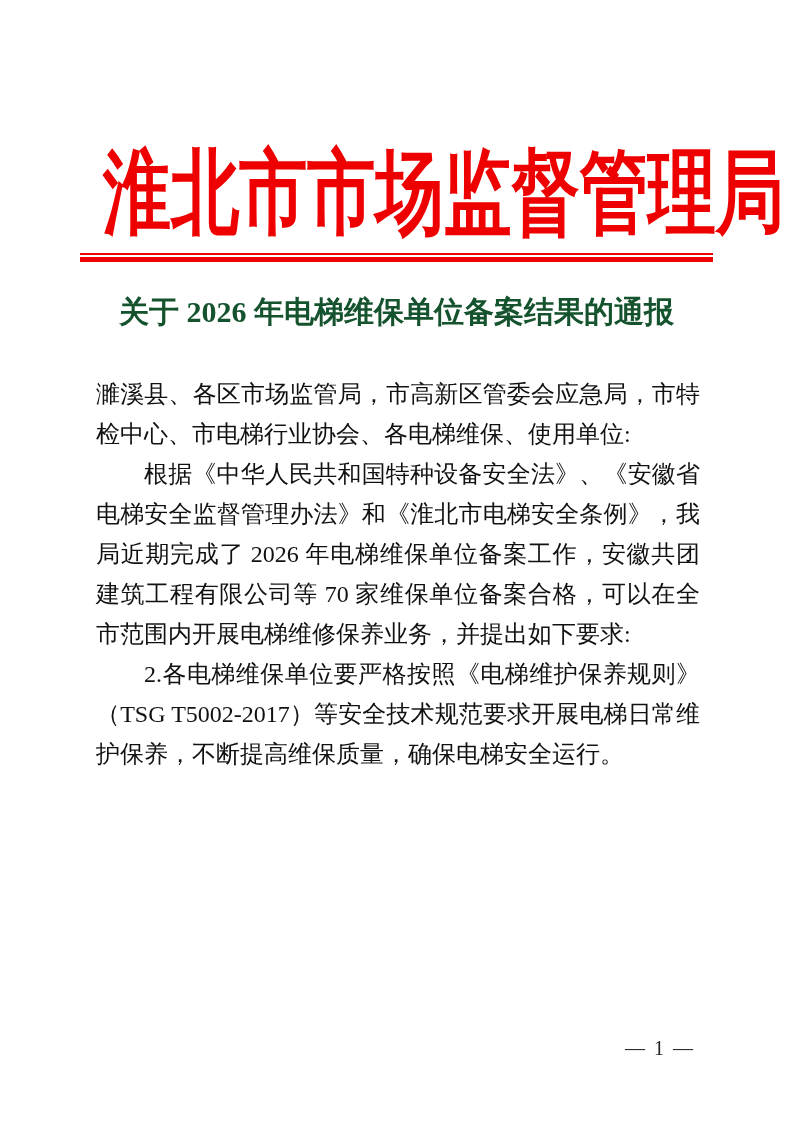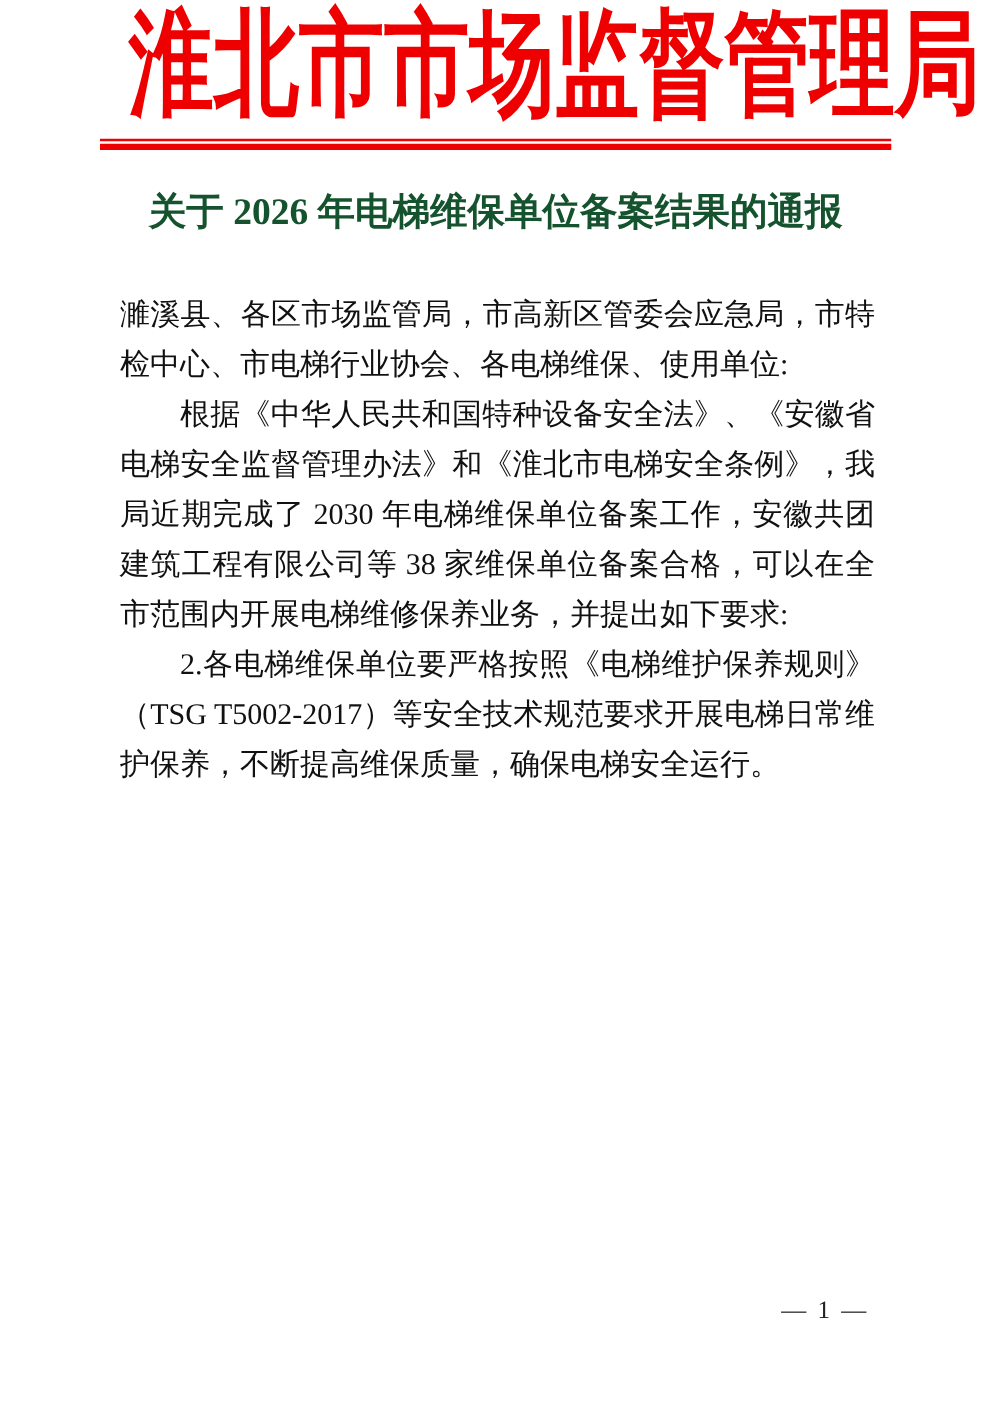--- a/index.html
+++ b/index.html
@@ -10,20 +10,21 @@
   .page {
     position: relative;
     width: 793px;
     height: 1122px;
     background: #ffffff;
     overflow: hidden;
     font-family: "Liberation Serif", "DejaVu Serif", serif;
     color: #111111;
   }
   .letterhead {
+    padding-top: 142px;
   }
   .agency-title {
     text-align: center;
     color: #ee0000;
     font-weight: 900;
     font-size: 92px;
     line-height: 1.12;
     white-space: nowrap;
     transform: scaleX(0.74);
     transform-origin: center;
@@ -83,21 +84,21 @@
     <div class="rule">
       <div class="rule-thin"></div>
       <div class="rule-thick"></div>
     </div>
   </div>
 
   <h1 class="doc-title">关于 2026 年电梯维保单位备案结果的通报</h1>
 
   <div class="doc-body">
     <p class="salutation">濉溪县、各区市场监管局，市高新区管委会应急局，市特检中心、市电梯行业协会、各电梯维保、使用单位:</p>
-    <p class="para indent">根据《中华人民共和国特种设备安全法》、《安徽省电梯安全监督管理办法》和《淮北市电梯安全条例》，我局近期完成了 2030 年电梯维保单位备案工作，安徽共团建筑工程有限公司等 38 家维保单位备案合格，可以在全市范围内开展电梯维修保养业务，并提出如下要求:</p>
+    <p class="para indent">根据《中华人民共和国特种设备安全法》、《安徽省电梯安全监督管理办法》和《淮北市电梯安全条例》，我局近期完成了 2026 年电梯维保单位备案工作，安徽共团建筑工程有限公司等 70 家维保单位备案合格，可以在全市范围内开展电梯维修保养业务，并提出如下要求:</p>
     <p class="para indent">2.各电梯维保单位要严格按照《电梯维护保养规则》（TSG T5002-2017）等安全技术规范要求开展电梯日常维护保养，不断提高维保质量，确保电梯安全运行。</p>
   </div>
 
   <div class="footer">
     <span class="page-number">— 1 —</span>
   </div>
 
 </div>
 
 </body></html>

